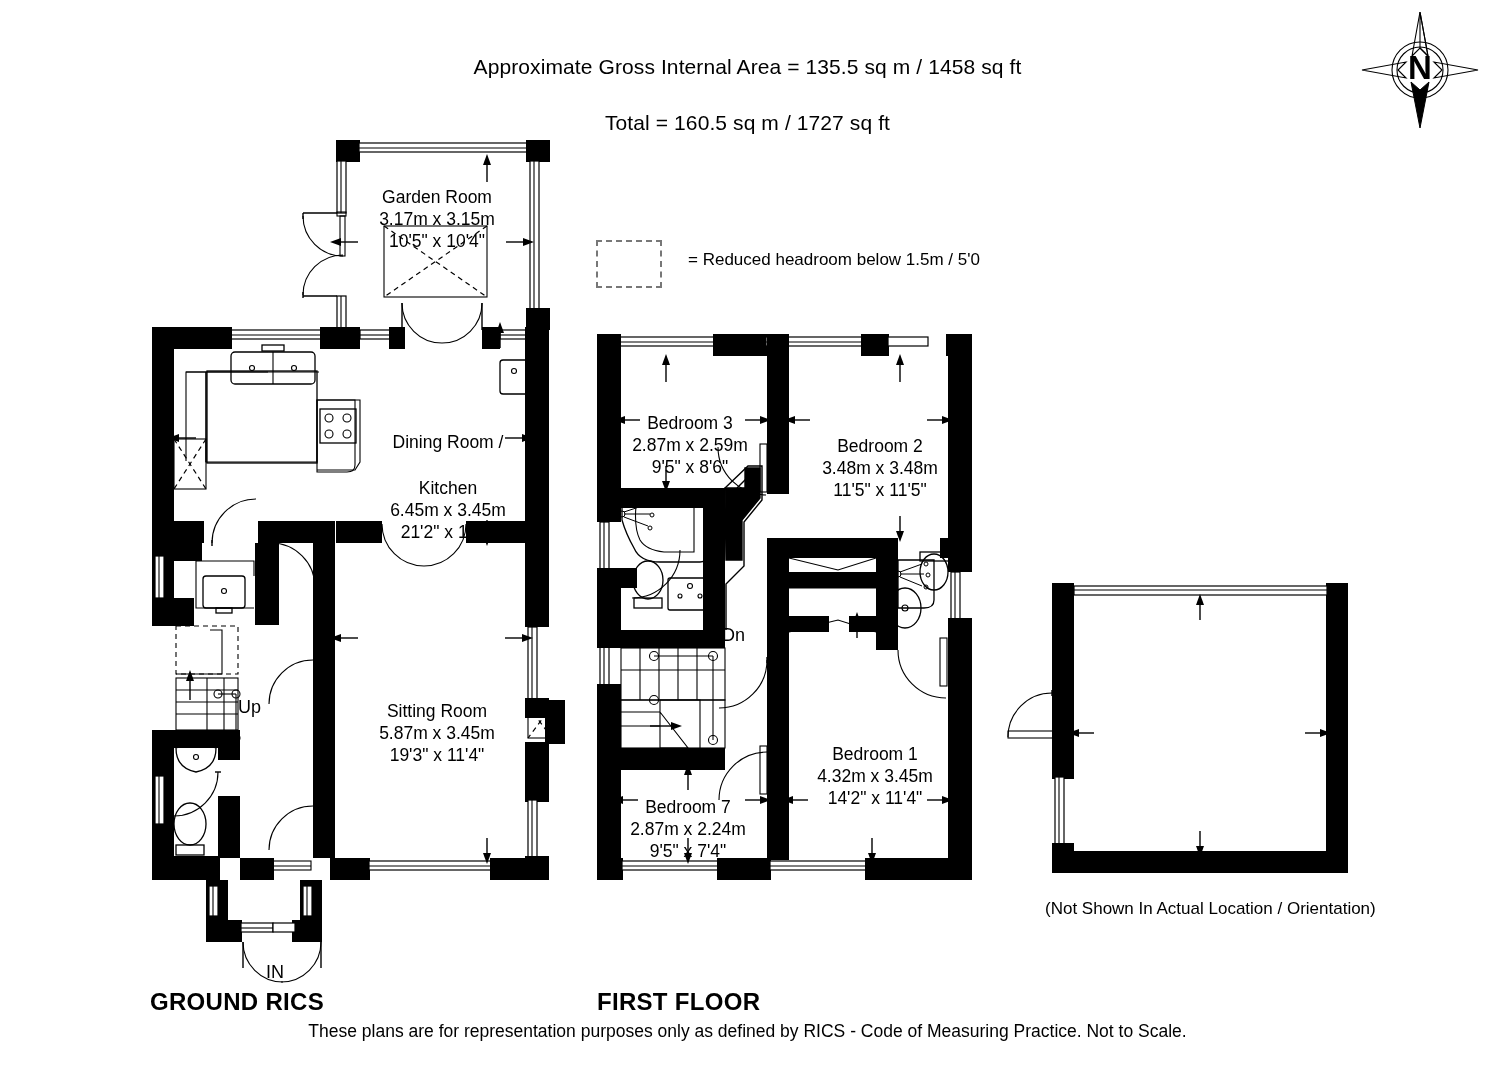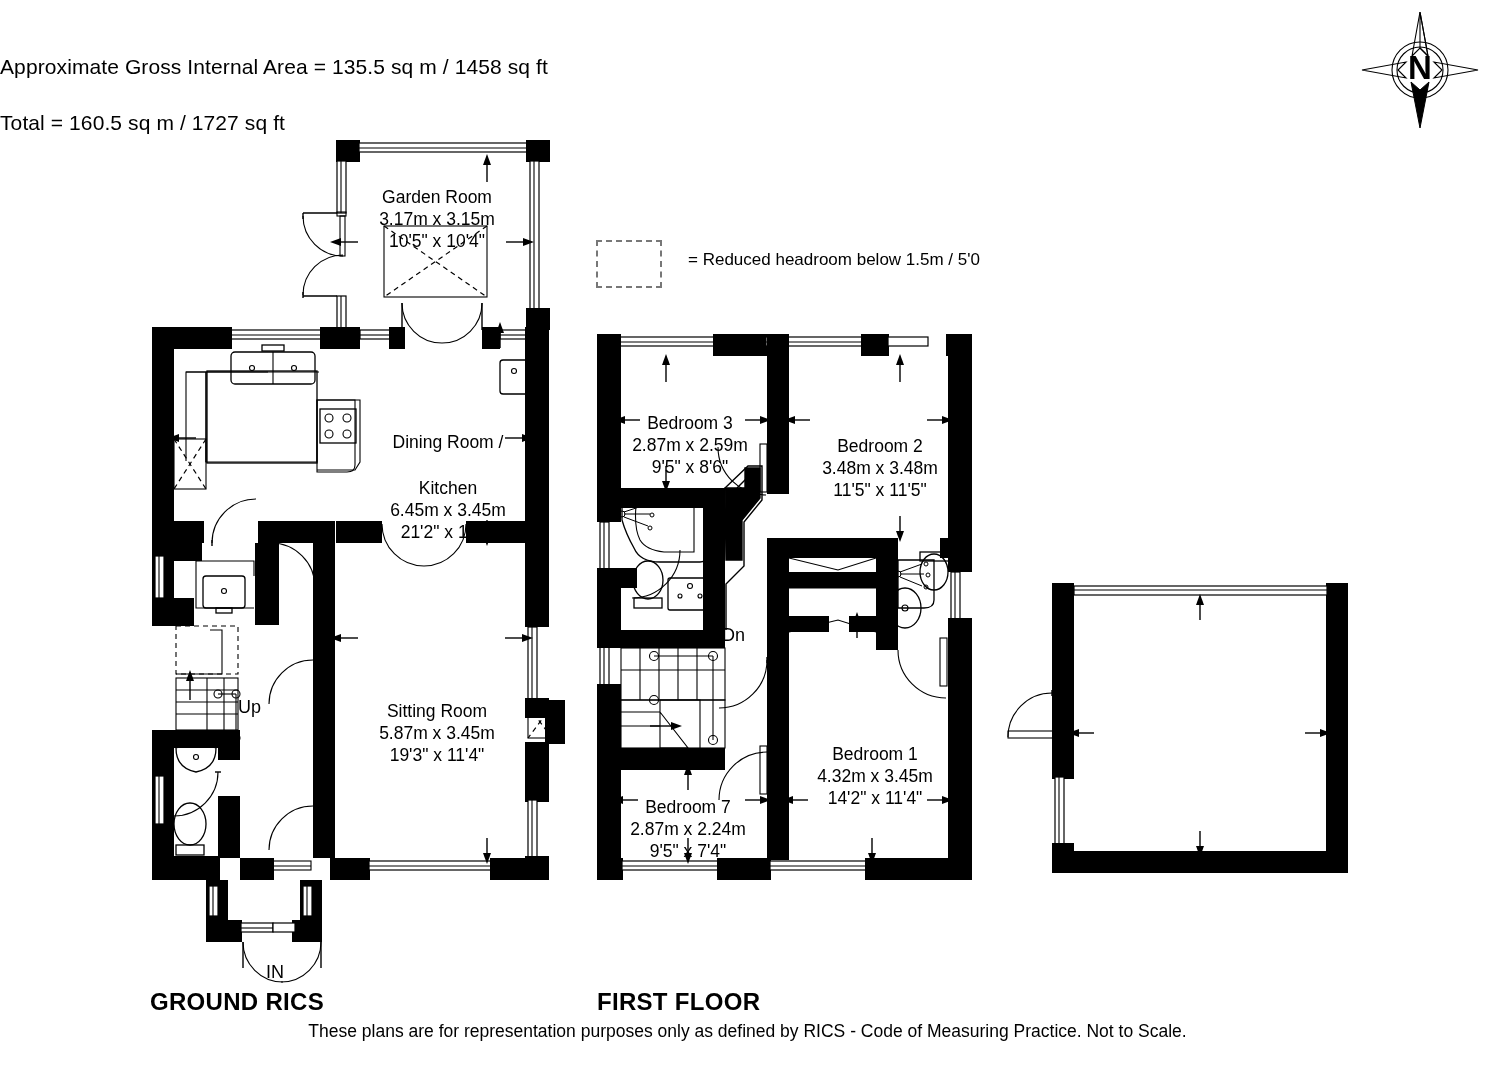--- a/index.html
+++ b/index.html
@@ -13,20 +13,21 @@
     height: 1080px;
     background: #ffffff;
     font-family: "Liberation Sans", sans-serif;
     color: #000000;
     overflow: hidden;
   }
   .hdr {
     position: absolute;
     left: 0;
     width: 1495px;
+    text-align: center;
     font-size: 21px;
     letter-spacing: 0.1px;
   }
   #hdr1 { top: 55px; }
   #hdr2 { top: 83px; }
   #hdr3 { top: 111px; }
 
   .legend-text {
     position: absolute;
     left: 688px;
@@ -582,16 +583,17 @@
     <span class="d2">9'5" x 7'4"</span>
   </div>
 
 
   <div class="tag" style="left:238px; top:697px;">Up</div>
   <div class="tag" style="left:266px; top:962px; font-weight:normal;">IN</div>
   <div class="tag" style="left:722px; top:625px;">Dn</div>
 
   <div class="floor-title" id="gf-title">GROUND RICS</div>
   <div class="floor-title" id="ff-title">FIRST FLOOR</div>
+  <div class="garage-note">(Not Shown In Actual Location / Orientation)</div>
 
   <div class="foot" id="foot1">These plans are for representation purposes only as defined by RICS - Code of Measuring Practice. Not to Scale.</div>
 
 </div>
 
 </body></html>

